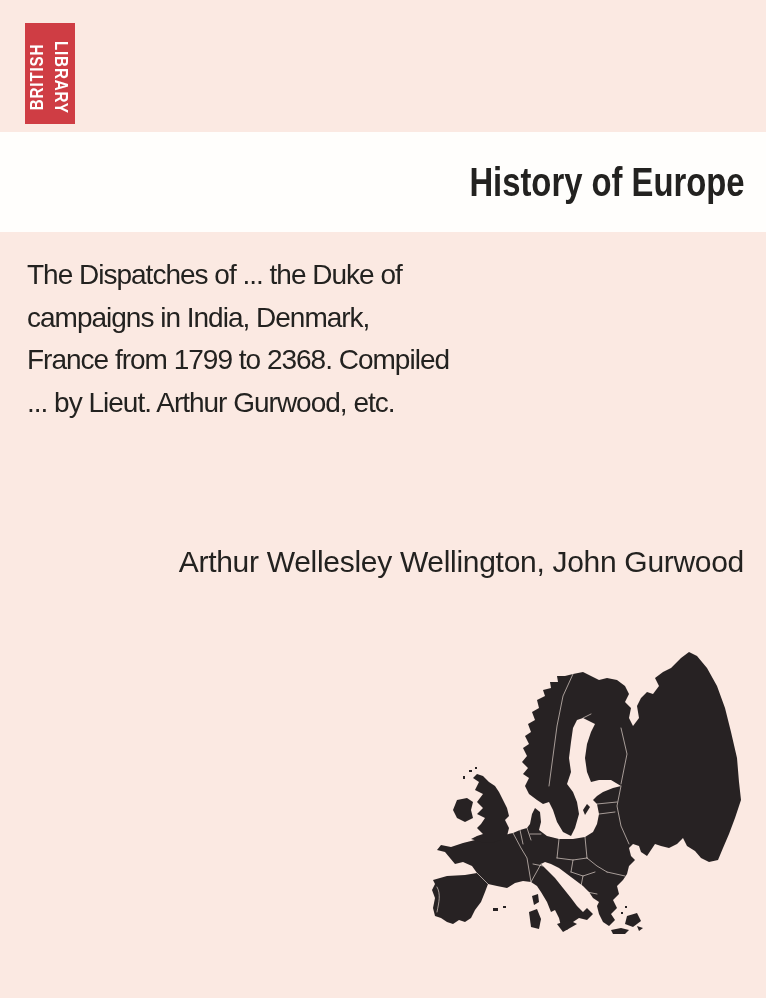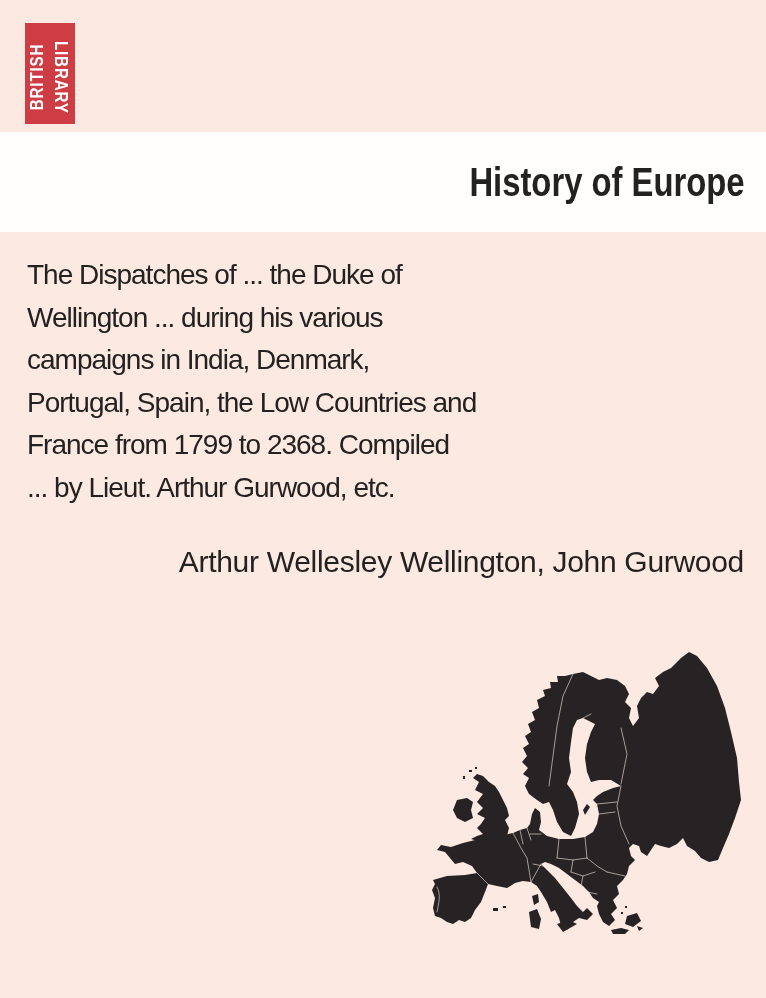--- a/index.html
+++ b/index.html
@@ -73,23 +73,21 @@
     <span class="bl-word-british">BRITISH</span>
     <span class="bl-word-library">LIBRARY</span>
   </div>
 
   <div class="band">
     <div class="series-title">History of Europe</div>
   </div>
 
   <div class="title-block">
     <div class="tline">The Dispatches of ... the Duke of</div>
-    <div class="tline">Wellington ... during his various</div>
     <div class="tline">campaigns in India, Denmark,</div>
-    <div class="tline">Portugal, Spain, the Low Countries and</div>
     <div class="tline">France from 1799 to 2368. Compiled</div>
     <div class="tline">... by Lieut. Arthur Gurwood, etc.</div>
   </div>
 
   <div class="authors">Arthur Wellesley Wellington, John Gurwood</div>
 
   <div class="map-wrap">
     <svg viewBox="0 0 320 345" preserveAspectRatio="none">
 
       <path class="land" d="

